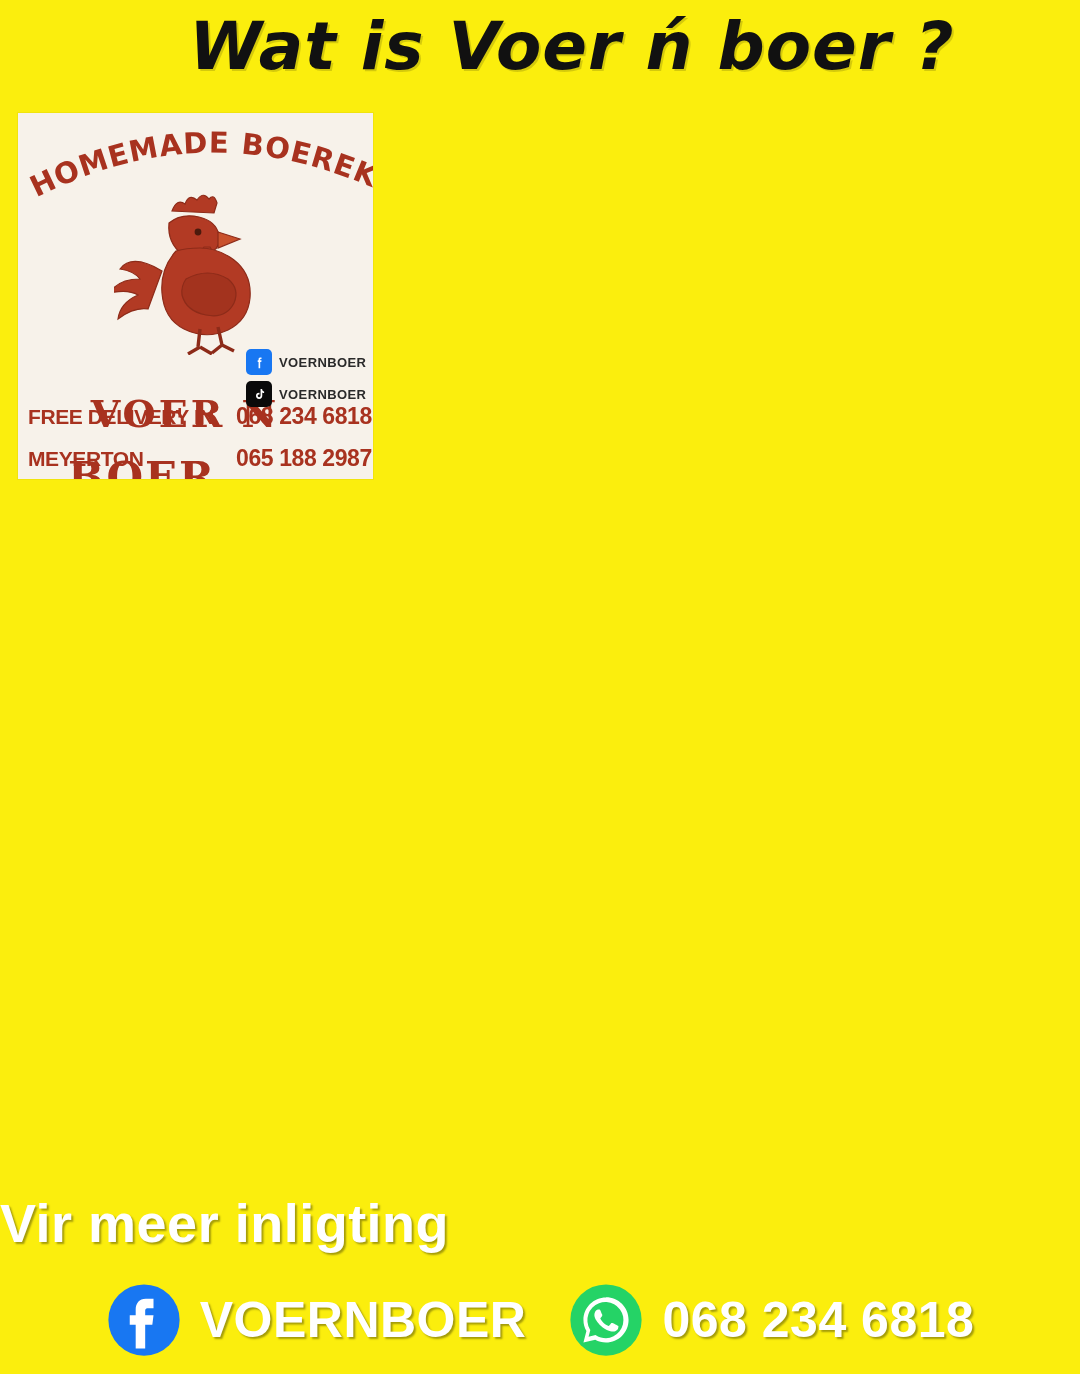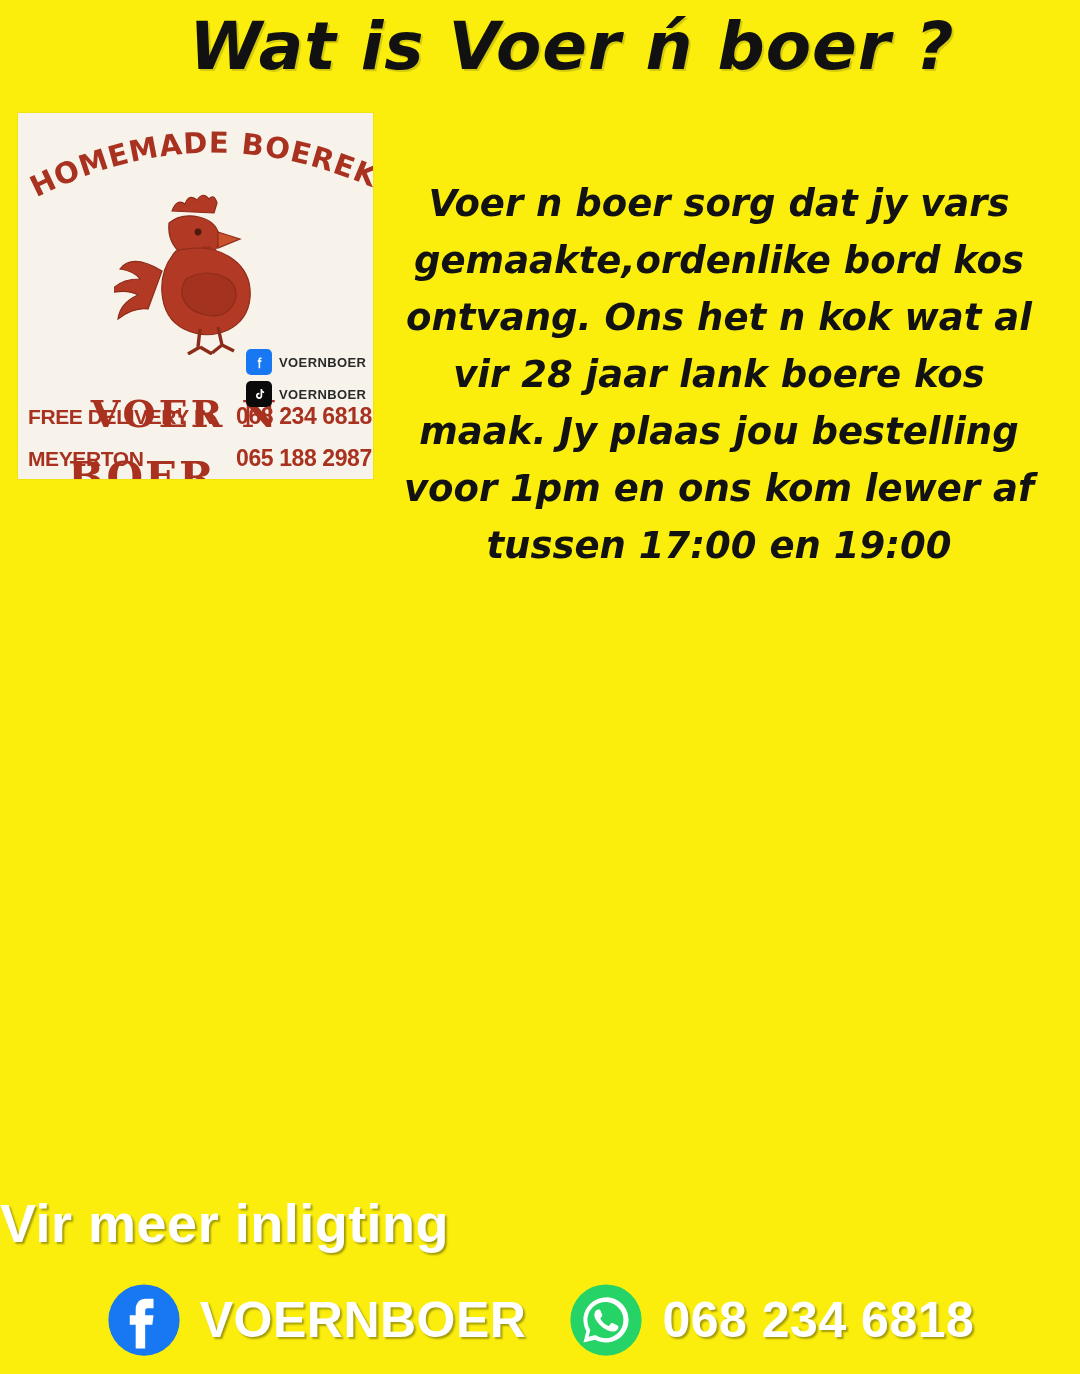--- a/index.html
+++ b/index.html
@@ -283,21 +283,20 @@
         <span class="mini-label">VOERNBOER</span>
       </div>
     </div>
 
     <div class="delivery-line l1">FREE DELIVERY IN</div>
     <div class="delivery-line l2">MEYERTON</div>
     <div class="phone-line p1">068 234 6818</div>
     <div class="phone-line p2">065 188 2987</div>
   </div>
 
-  <div class="para-1">Voer n boer sorg dat jy vars gemaakte,ordenlike bord kos ontvang. Ons het n kok wat al vir 28 jaar lank boere kos maak. Jy plaas jou bestelling voor 1pm en ons kom lewer af tussen 17:00 en 19:00</div>
 
 
   <div class="more-info">Vir meer inligting</div>
 
   <div class="contact-row">
     <svg class="fb-icon" viewBox="0 0 64 64">
       <circle cx="32" cy="32" r="30" fill="#1877f2"></circle>
       <path fill="#ffffff" d="M40 22h-5.2c-1.2 0-1.8.8-1.8 2v4h7l-1 8h-6v20h-8V36h-5v-8h5v-5c0-5 3-9 8.5-9H40z"></path>
     </svg>
     <span class="contact-text">VOERNBOER</span>

